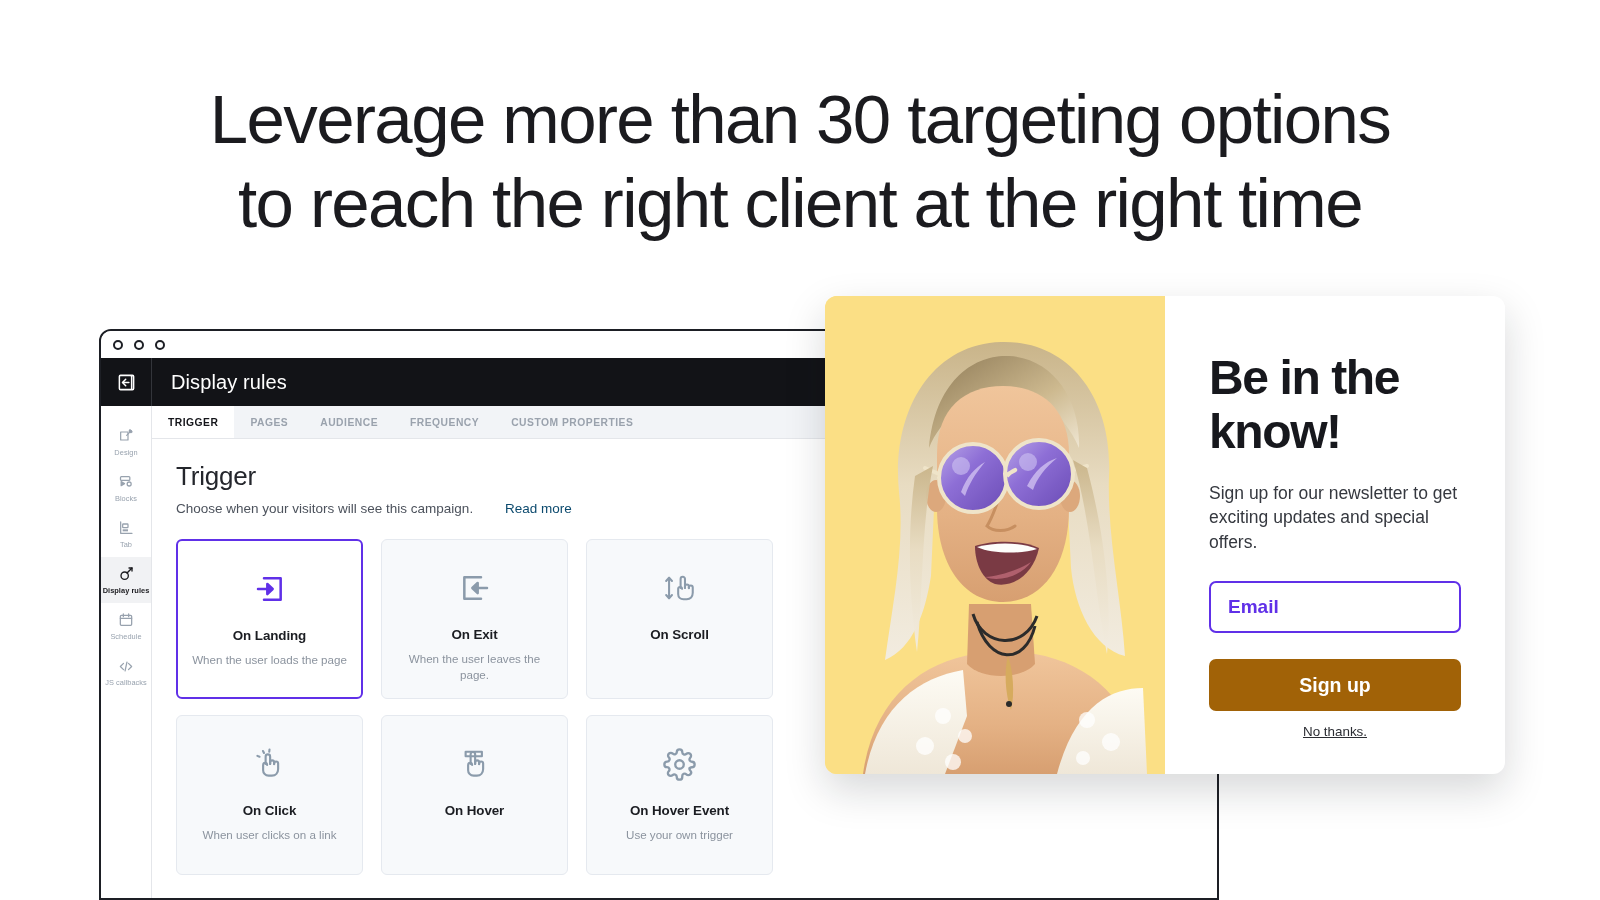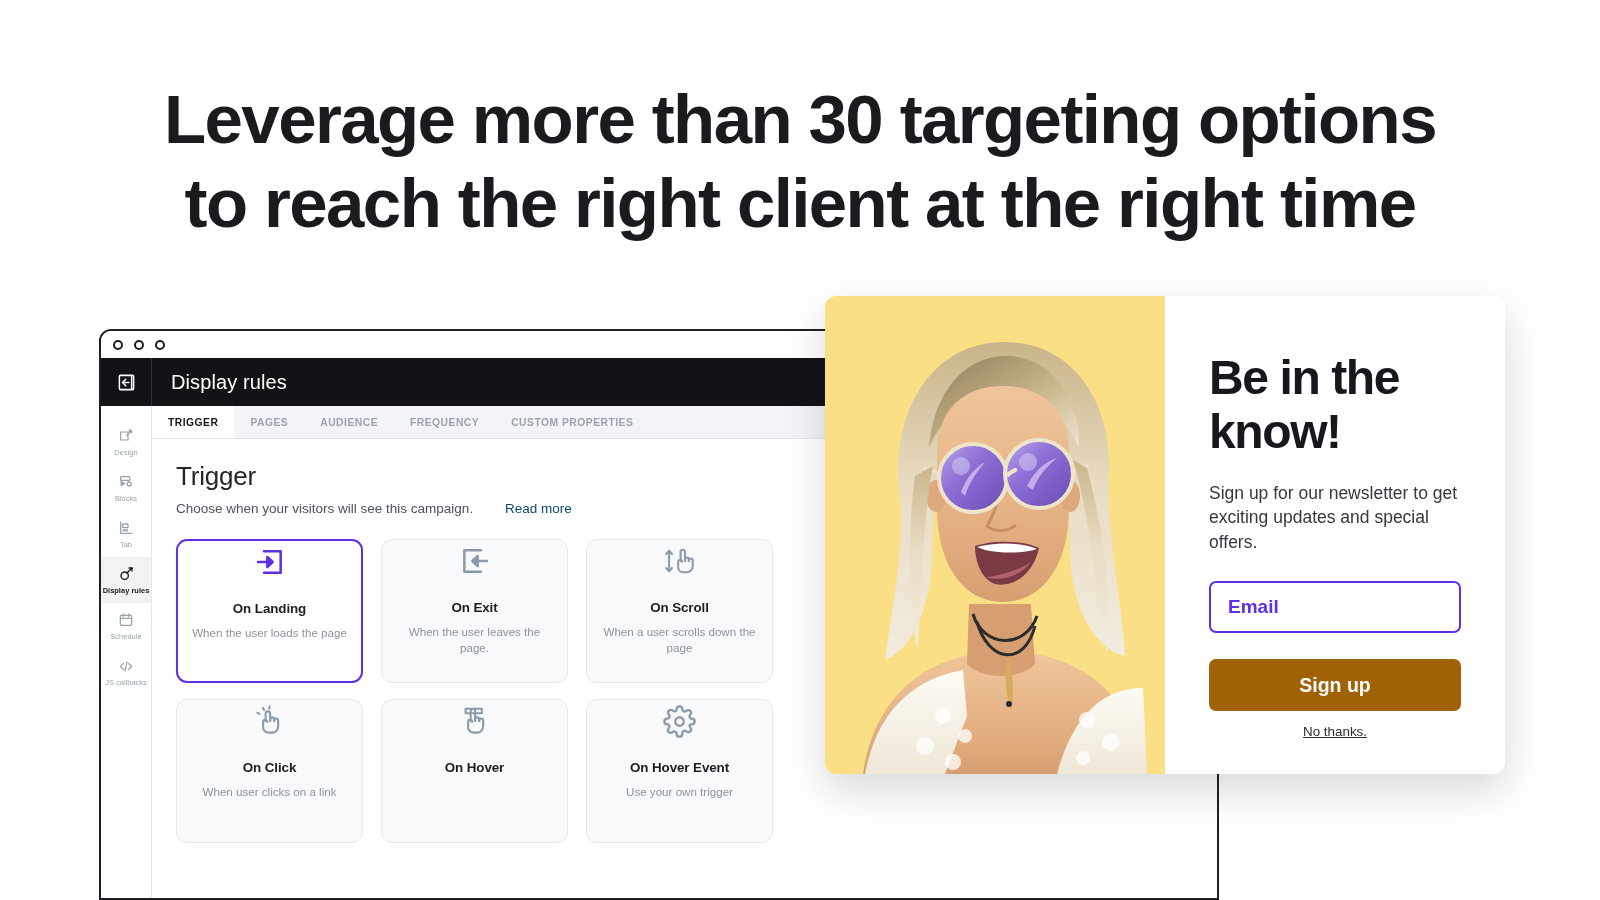--- a/index.html
+++ b/index.html
@@ -12,21 +12,21 @@
     -webkit-font-smoothing:antialiased;
   }
 
   
   .headline{
     position:absolute;
     left:0; top:78px; width:1600px;
     text-align:center;
     font-size:69px;
     line-height:1.22;
-    font-weight:700;
+    font-weight:400;
     letter-spacing:-1.6px;
     color:#1b1b1f;
   }
   .headline .hl-line{display:block;}
 
   
   .browser{
     position:absolute;
     left:99px; top:329px;
     width:1120px; height:571px;
@@ -145,27 +145,28 @@
     padding-left:28px;
   }
 
   
   .card-grid{
     display:grid;
     grid-template-columns:repeat(3,187px);
     gap:16px 18px;
   }
   .tcard{
-    height:144px;
+    height:160px;
     background:#f7f9fb;
     border:1px solid #e5e9ef;
-    border-radius:11px;
+    border-radius:6px;
     box-sizing:border-box;
     display:flex;flex-direction:column;
     align-items:center;
+    padding-top:27px;
     cursor:pointer;
   }
   .tcard.selected{
     background:#ffffff;
     border:2.4px solid #6030e8;
   }
   .tcard-ic{
     height:42px;
     display:flex;align-items:center;justify-content:center;
     margin-bottom:18px;
@@ -409,21 +410,20 @@
               <svg width="34" height="32" viewBox="0 0 28 24" fill="none" stroke="#8b9bab" stroke-width="1.7" stroke-linecap="round" stroke-linejoin="round">
                 <path d="M5 4v16"></path>
                 <path d="M2.6 6.2L5 3.5l2.4 2.7"></path>
                 <path d="M2.6 17.8L5 20.5l2.4-2.7"></path>
                 <path d="M14.5 12V4.6a1.8 1.8 0 113.6 0V12"></path>
                 <path d="M18.1 12v-1.3a1.6 1.6 0 113.2 0V12"></path>
                 <path d="M21.3 12.2v-.6a1.6 1.6 0 113.2 0V16c0 3.1-2 5.3-5 5.3h-2.6c-2.6 0-4.4-1.8-4.4-4.4v-4.2a1.6 1.6 0 113.2 0"></path>
               </svg>
             </span>
             <div class="tcard-name">On Scroll</div>
-            <div class="tcard-desc">When a user scrolls down the page</div>
           </div>
 
           <div class="tcard">
             <span class="tcard-ic">
               <svg width="30" height="32" viewBox="0 0 24 24" fill="none" stroke="#8b9bab" stroke-width="1.7" stroke-linecap="round" stroke-linejoin="round">
                 <path d="M7.2 3.2l-.8-1.6M11.4 2.2l.2-1.8M3.6 6.2l-1.7-.7"></path>
                 <path d="M8.5 12V6.1a1.8 1.8 0 113.6 0V12"></path>
                 <path d="M12.1 12v-1.3a1.6 1.6 0 113.2 0V12"></path>
                 <path d="M15.3 12.2v-.6a1.6 1.6 0 113.2 0V16c0 3.1-2 5.3-5 5.3h-2.6c-2.6 0-4.4-1.8-4.4-4.4v-4.2a1.6 1.6 0 113.2 0"></path>
               </svg>

